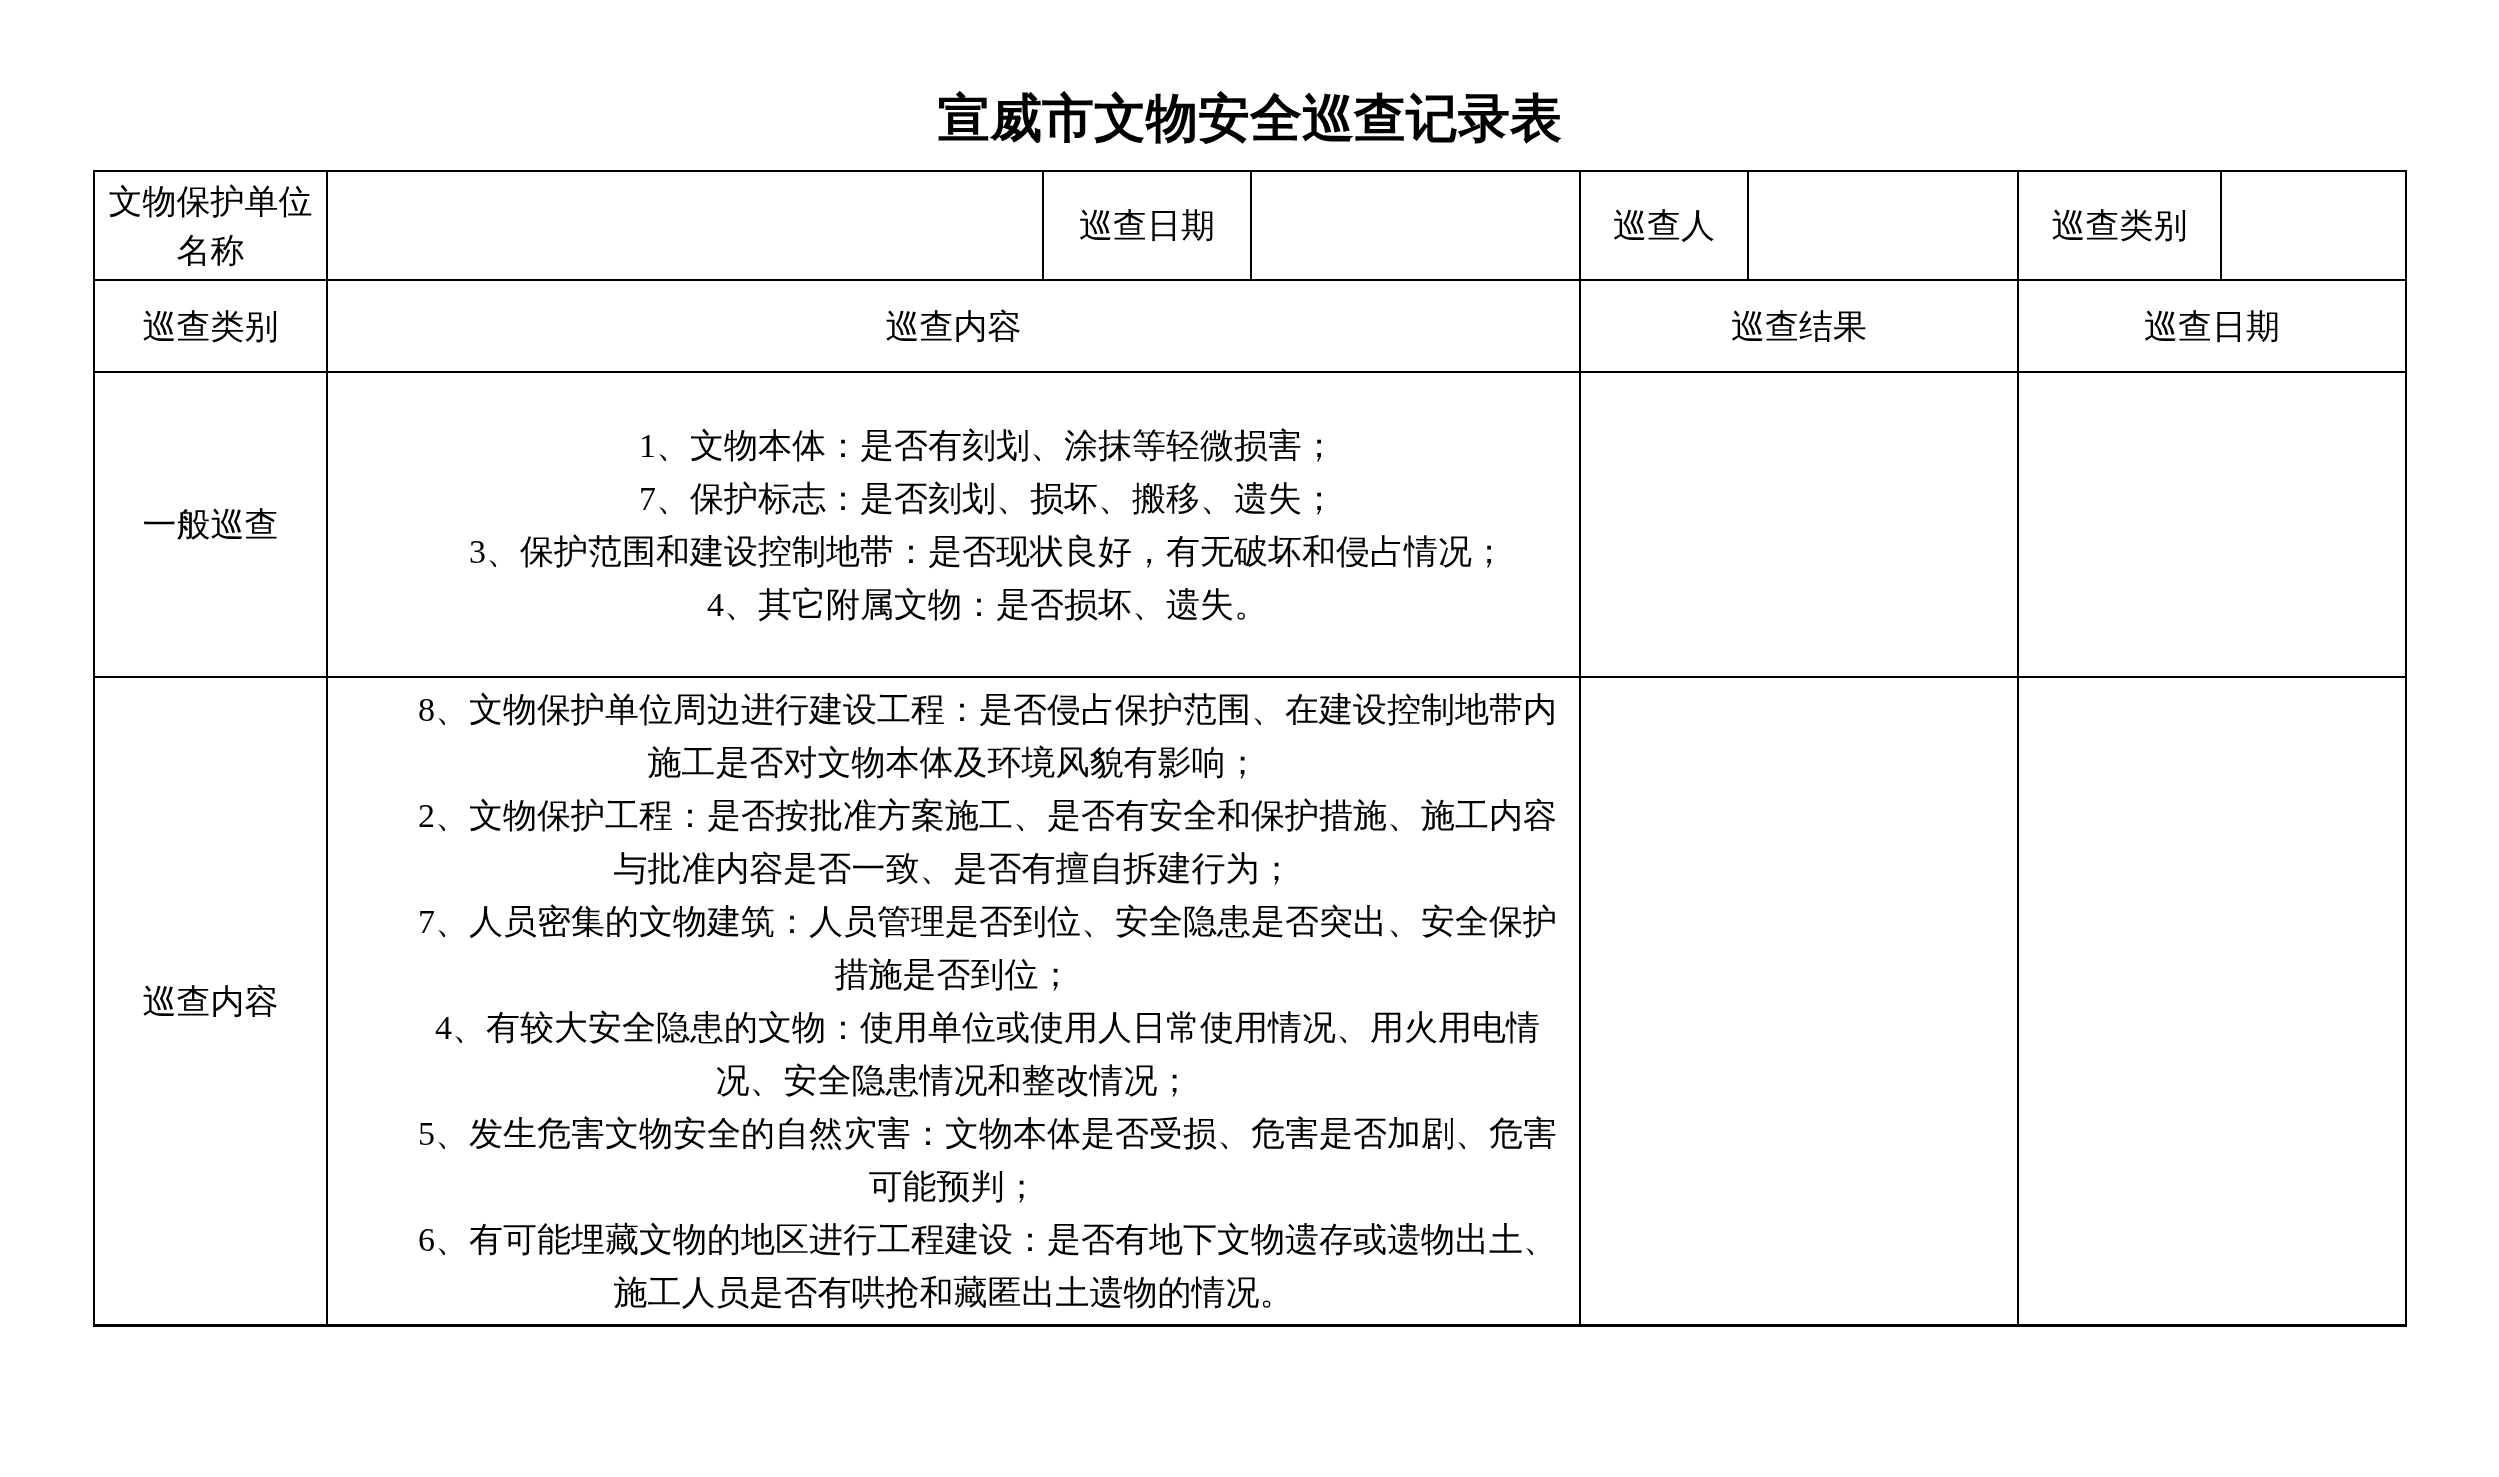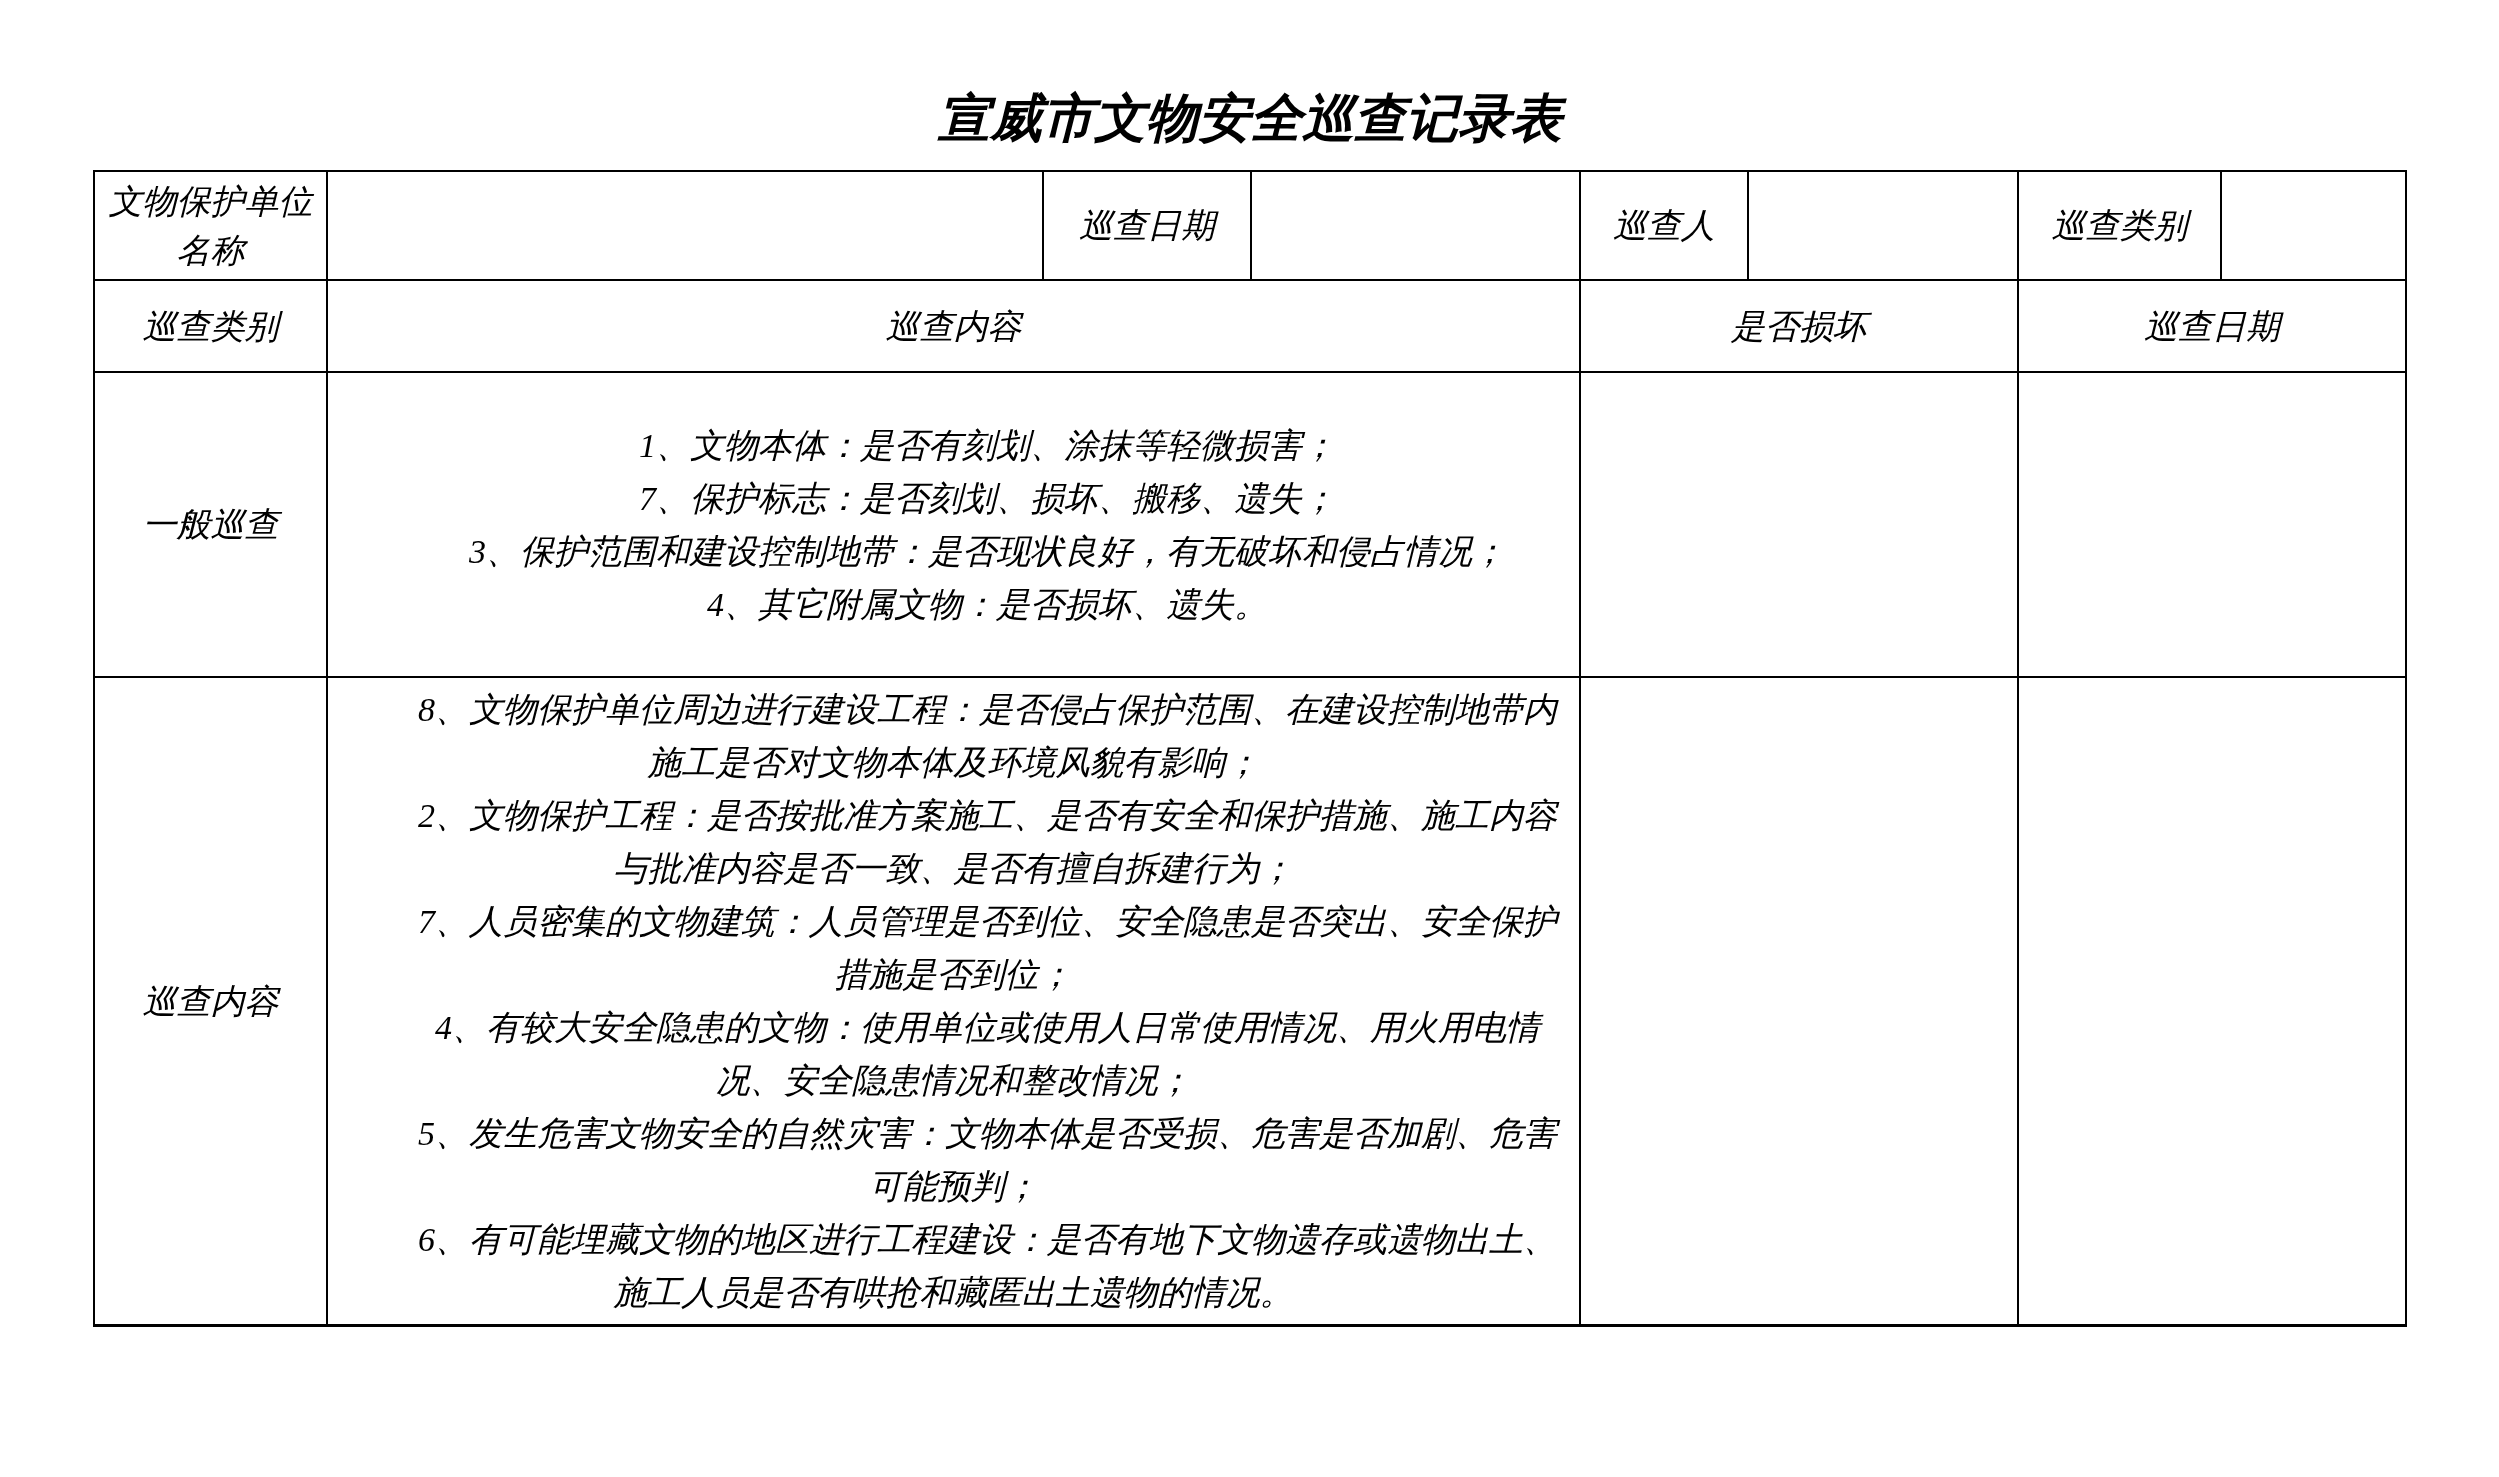--- a/index.html
+++ b/index.html
@@ -7,21 +7,20 @@
     padding: 0;
     background: #ffffff;
   }
   .page {
     position: relative;
     width: 2500px;
     height: 1478px;
     background: #ffffff;
     overflow: hidden;
     color: #000000;
-    font-style: italic;
   }
   .title {
     margin: 0;
     padding-top: 92px;
     text-align: center;
     font-family: "Liberation Sans", sans-serif;
     font-weight: bold;
     font-size: 52px;
     line-height: 1;
     color: #000000;
@@ -85,21 +84,21 @@
       <td></td>
       <td>巡查人</td>
       <td></td>
       <td>巡查类别</td>
       <td></td>
     </tr>
 
     <tr class="r2">
       <td>巡查类别</td>
       <td colspan="3">巡查内容</td>
-      <td colspan="2">是否损坏</td>
+      <td colspan="2">巡查结果</td>
       <td colspan="2">巡查日期</td>
     </tr>
 
     <tr class="r3">
       <td>一般巡查</td>
       <td colspan="3" class="content-cell">
         <p>1、文物本体：是否有刻划、涂抹等轻微损害；</p>
         <p>7、保护标志：是否刻划、损坏、搬移、遗失；</p>
         <p>3、保护范围和建设控制地带：是否现状良好，有无破坏和侵占情况；</p>
         <p>4、其它附属文物：是否损坏、遗失。</p>

